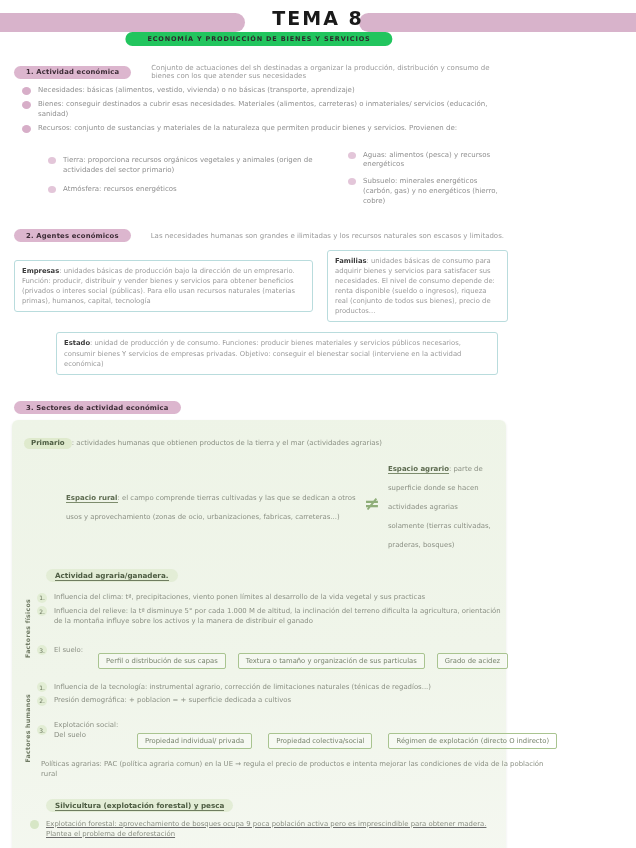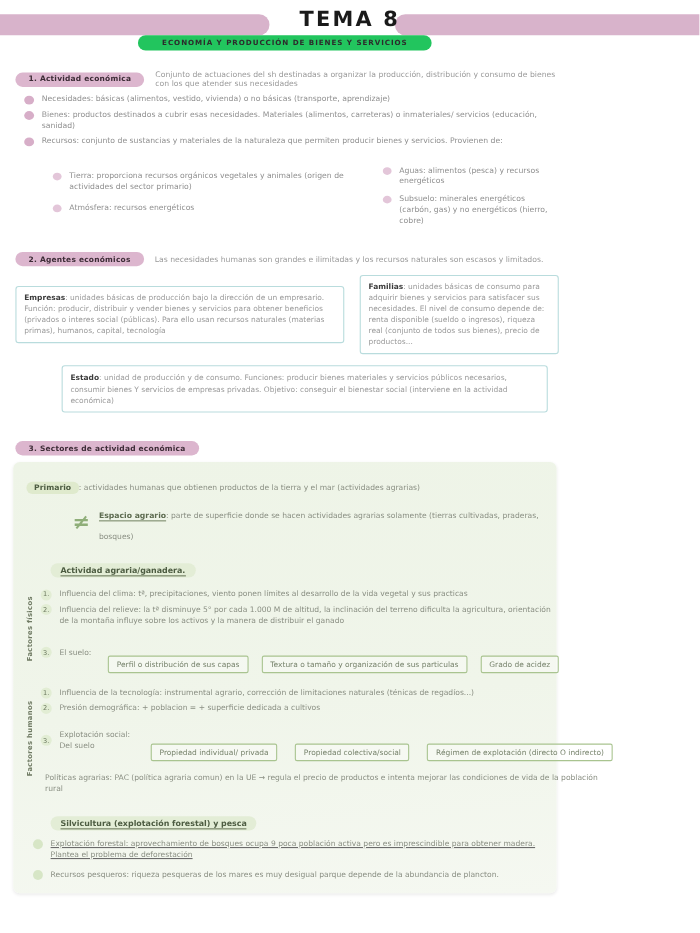--- a/index.html
+++ b/index.html
@@ -18,21 +18,21 @@
     background:#d8b3cb;border-radius:10px 0 0 10px;}
   .hdr-title{position:absolute;left:0;top:7px;width:636px;text-align:center;
     font-size:19px;font-weight:bold;letter-spacing:2px;color:#1a1a1a;}
   .hdr-sub{position:absolute;left:50%;transform:translateX(-50%);top:32px;
     background:#22c55e;border-radius:9px;padding:3px 22px;
     font-size:6.5px;font-weight:bold;letter-spacing:.85px;color:#2c2c2c;
     text-transform:uppercase;white-space:nowrap;}
   .sec-badge{display:inline-block;background:#dcb6ce;color:#3b2b35;
     border-radius:10px;padding:2.5px 12px;font-size:6.8px;font-weight:bold;
     letter-spacing:.2px;white-space:nowrap;}
-  .sec-row{display:flex;align-items:center;gap:10px;}
+  .sec-row{display:flex;align-items:center;gap:20px;}
   .sec-lead{font-size:7px;color:#9a9a9a;}
 
   .dot{width:9px;height:8px;border-radius:50%;background:#d7aec8;flex:none;margin-top:1px;}
   .dot.sm{width:8px;height:7px;background:#e3c6d9;}
   .bul{display:flex;gap:7px;align-items:flex-start;margin:4.5px 0;}
   .bul .txt{font-size:7px;color:#8f8f8f;line-height:1.4;}
 
   
   .tealbox{border:1px solid #b9dcdd;border-radius:3px;padding:5px 7px;
     font-size:6.8px;color:#9a9a9a;line-height:1.48;background:#fff;}
@@ -81,21 +81,21 @@
       <div class="sec-lead">Conjunto de actuaciones del sh destinadas a organizar la producción, distribución y consumo de bienes con los que atender sus necesidades</div>
     </div>
 
     <div style="margin-top:6px;padding-left:8px;">
       <div class="bul">
         <div class="dot"></div>
         <div class="txt">Necesidades: básicas (alimentos, vestido, vivienda) o no básicas (transporte, aprendizaje)</div>
       </div>
       <div class="bul">
         <div class="dot"></div>
-        <div class="txt">Bienes: productos destinados a cubrir esas necesidades. Materiales (alimentos, carreteras) o inmateriales/ servicios (educación, sanidad)</div>
+        <div class="txt">Bienes: conseguir destinados a cubrir esas necesidades. Materiales (alimentos, carreteras) o inmateriales/ servicios (educación, sanidad)</div>
       </div>
       <div class="bul">
         <div class="dot"></div>
         <div class="txt">Recursos: conjunto de sustancias y materiales de la naturaleza que permiten producir bienes y servicios. Provienen de:</div>
       </div>
     </div>
 
     <div class="row" style="margin-top:6px;padding-left:34px;">
       <div style="width:300px;">
         <div class="bul">
@@ -144,20 +144,23 @@
     <div class="sec-badge">3. Sectores de actividad económica</div>
   </div>
 
   <div class="greenpanel">
 
     <div>
       <span class="lbl-green">Primario</span><span class="gtxt">: actividades humanas que obtienen productos de la tierra y el mar (actividades agrarias)</span>
     </div>
 
     <div class="row" style="margin-top:7px;padding-left:42px;align-items:center;gap:8px;">
+      <div style="width:290px;">
+        <span class="ul-green">Espacio rural</span><span class="gtxt">: el campo comprende tierras cultivadas y las que se dedican a otros usos y aprovechamiento (zonas de ocio, urbanizaciones, fabricas, carreteras...)</span>
+      </div>
       <div class="neq">≠</div>
       <div style="flex:1;">
         <span class="ul-green">Espacio agrario</span><span class="gtxt">: parte de superficie donde se hacen actividades agrarias solamente (tierras cultivadas, praderas, bosques)</span>
       </div>
     </div>
 
     <div style="margin-top:12px;padding-left:22px;">
       <span class="hdr-green"><span>Actividad agraria/ganadera.</span></span>
     </div>
 

